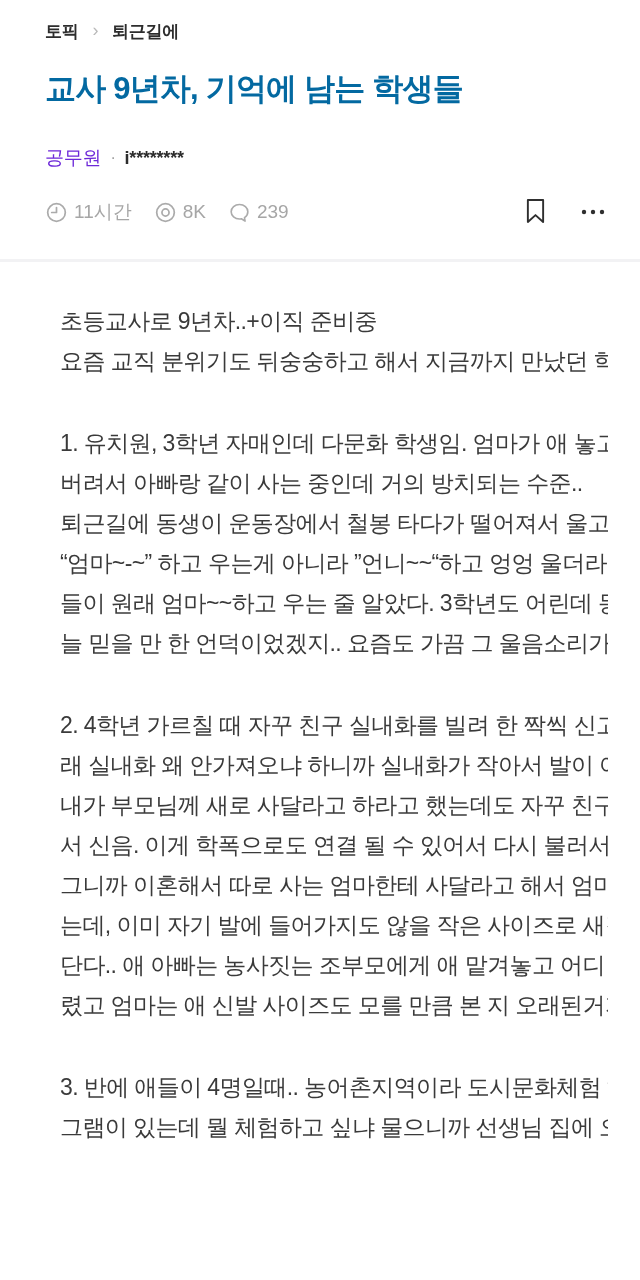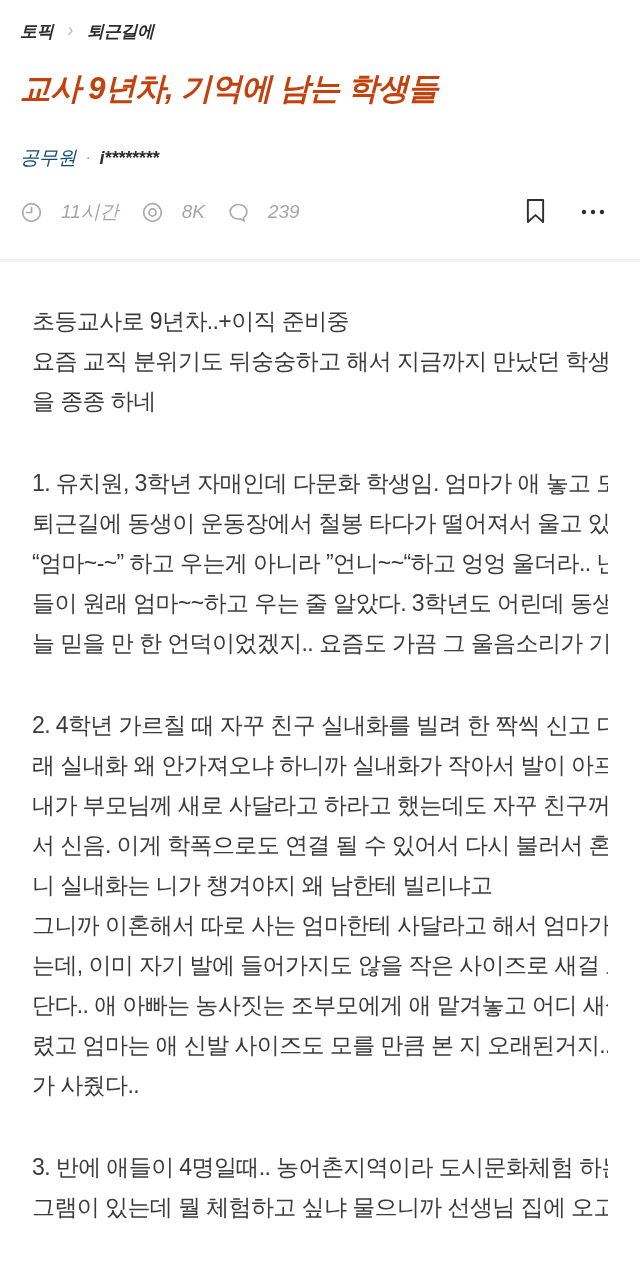--- a/index.html
+++ b/index.html
@@ -7,64 +7,64 @@
   body {
     height: 1280px;
     overflow: hidden;
     font-family: "Liberation Sans", sans-serif;
     color: #3a3a3a;
     position: relative;
   }
   .page { width: 640px; height: 1280px; overflow: hidden; background: #fff; }
 
   
-  .header { padding: 20px 32px 0 20px; font-style: italic; }
+  .header { padding: 20px 32px 0 45px; }
 
   .breadcrumb {
     display: flex; align-items: center; gap: 14px;
     font-size: 17px; font-weight: 700; color: #2d2d2d;
     letter-spacing: -0.3px;
   }
   .breadcrumb .sep {
     color: #b9b9b9; font-weight: 400; font-size: 18px;
     transform: translateY(-1px);
   }
 
   .post-title {
     margin-top: 26px;
     font-size: 31px; line-height: 40px; font-weight: 700;
-    color: #c2410c; letter-spacing: -0.8px;
+    color: #0369a1; letter-spacing: -0.8px;
   }
 
   .author-row {
     margin-top: 36px;
     display: flex; align-items: center; gap: 9px;
     font-size: 19px; letter-spacing: -0.2px;
   }
-  .author-company { color: #0c4a6e; font-weight: 500; }
+  .author-company { color: #6d28d9; font-weight: 500; }
   .author-dot { color: #9c9c9c; font-size: 16px; }
   .author-id { color: #2d2d2d; font-weight: 600; font-size: 18px; }
 
   .meta-row {
     margin-top: 28px;
     display: flex; align-items: center;
     height: 26px;
   }
   .stats { display: flex; align-items: center; gap: 22px; flex: 1; }
-  .stat { display: flex; align-items: center; gap: 18px; color: #a6a6a6; font-size: 19px; }
+  .stat { display: flex; align-items: center; gap: 6px; color: #a6a6a6; font-size: 19px; }
   .stat svg { display: block; }
   .actions { display: flex; align-items: center; gap: 34px; padding-right: 2px; }
   .icon-btn { background: none; border: none; cursor: pointer; display: flex; align-items: center; padding: 0; }
 
   
   .divider { margin-top: 34px; height: 3px; width: 640px; background: #f2f2f4; }
 
   
   .post-body { padding: 39px 32px 0 32px; }
-  .paragraph { margin-bottom: 42px; }
+  .paragraph { margin-bottom: 42px; margin-left: 28px; }
   .paragraph:last-child { margin-bottom: 0; }
   .line {
     height: 40px; line-height: 40px;
     font-size: 23px; font-weight: 500; color: #3a3a3a;
     letter-spacing: -0.6px;
     white-space: nowrap; overflow: hidden;
   }
 </style>
 </head>
 <body>
@@ -142,40 +142,38 @@
     </div>
 
   </div>
 
   <div class="divider"></div>
 
   <main class="post-body">
       <div class="paragraph">
         <div class="line">초등교사로 9년차..+이직 준비중</div>
         <div class="line">요즘 교직 분위기도 뒤숭숭하고 해서 지금까지 만났던 학생들 생각</div>
-        <div class="line">을 종종 하네</div>
       </div>
       <div class="paragraph">
         <div class="line">1. 유치원, 3학년 자매인데 다문화 학생임. 엄마가 애 놓고 도망가</div>
+        <div class="line">버려서 아빠랑 같이 사는 중인데 거의 방치되는 수준..</div>
         <div class="line">퇴근길에 동생이 운동장에서 철봉 타다가 떨어져서 울고 있길래 봤</div>
         <div class="line">“엄마~-~” 하고 우는게 아니라 ”언니~~“하고 엉엉 울더라.. 난 애</div>
         <div class="line">들이 원래 엄마~~하고 우는 줄 알았다. 3학년도 어린데 동생에겐</div>
         <div class="line">늘 믿을 만 한 언덕이었겠지.. 요즘도 가끔 그 울음소리가 기억남</div>
       </div>
       <div class="paragraph">
         <div class="line">2. 4학년 가르칠 때 자꾸 친구 실내화를 빌려 한 짝씩 신고 다니길</div>
         <div class="line">래 실내화 왜 안가져오냐 하니까 실내화가 작아서 발이 아프단다.</div>
         <div class="line">내가 부모님께 새로 사달라고 하라고 했는데도 자꾸 친구꺼를 빌려</div>
         <div class="line">서 신음. 이게 학폭으로도 연결 될 수 있어서 다시 불러서 혼냈다.</div>
-        <div class="line">니 실내화는 니가 챙겨야지 왜 남한테 빌리냐고</div>
         <div class="line">그니까 이혼해서 따로 사는 엄마한테 사달라고 해서 엄마가 보내줬</div>
         <div class="line">는데, 이미 자기 발에 들어가지도 않을 작은 사이즈로 새걸 보내줬</div>
         <div class="line">단다.. 애 아빠는 농사짓는 조부모에게 애 맡겨놓고 어디 새살림 차</div>
         <div class="line">렸고 엄마는 애 신발 사이즈도 모를 만큼 본 지 오래된거지.. 그냥 내</div>
-        <div class="line">가 사줬다..</div>
       </div>
       <div class="paragraph">
         <div class="line">3. 반에 애들이 4명일때.. 농어촌지역이라 도시문화체험 하는 프로</div>
         <div class="line">그램이 있는데 뭘 체험하고 싶냐 물으니까 선생님 집에 오고 싶다</div>
       </div>
     </main>
 
 </div>
 
 </body></html>

